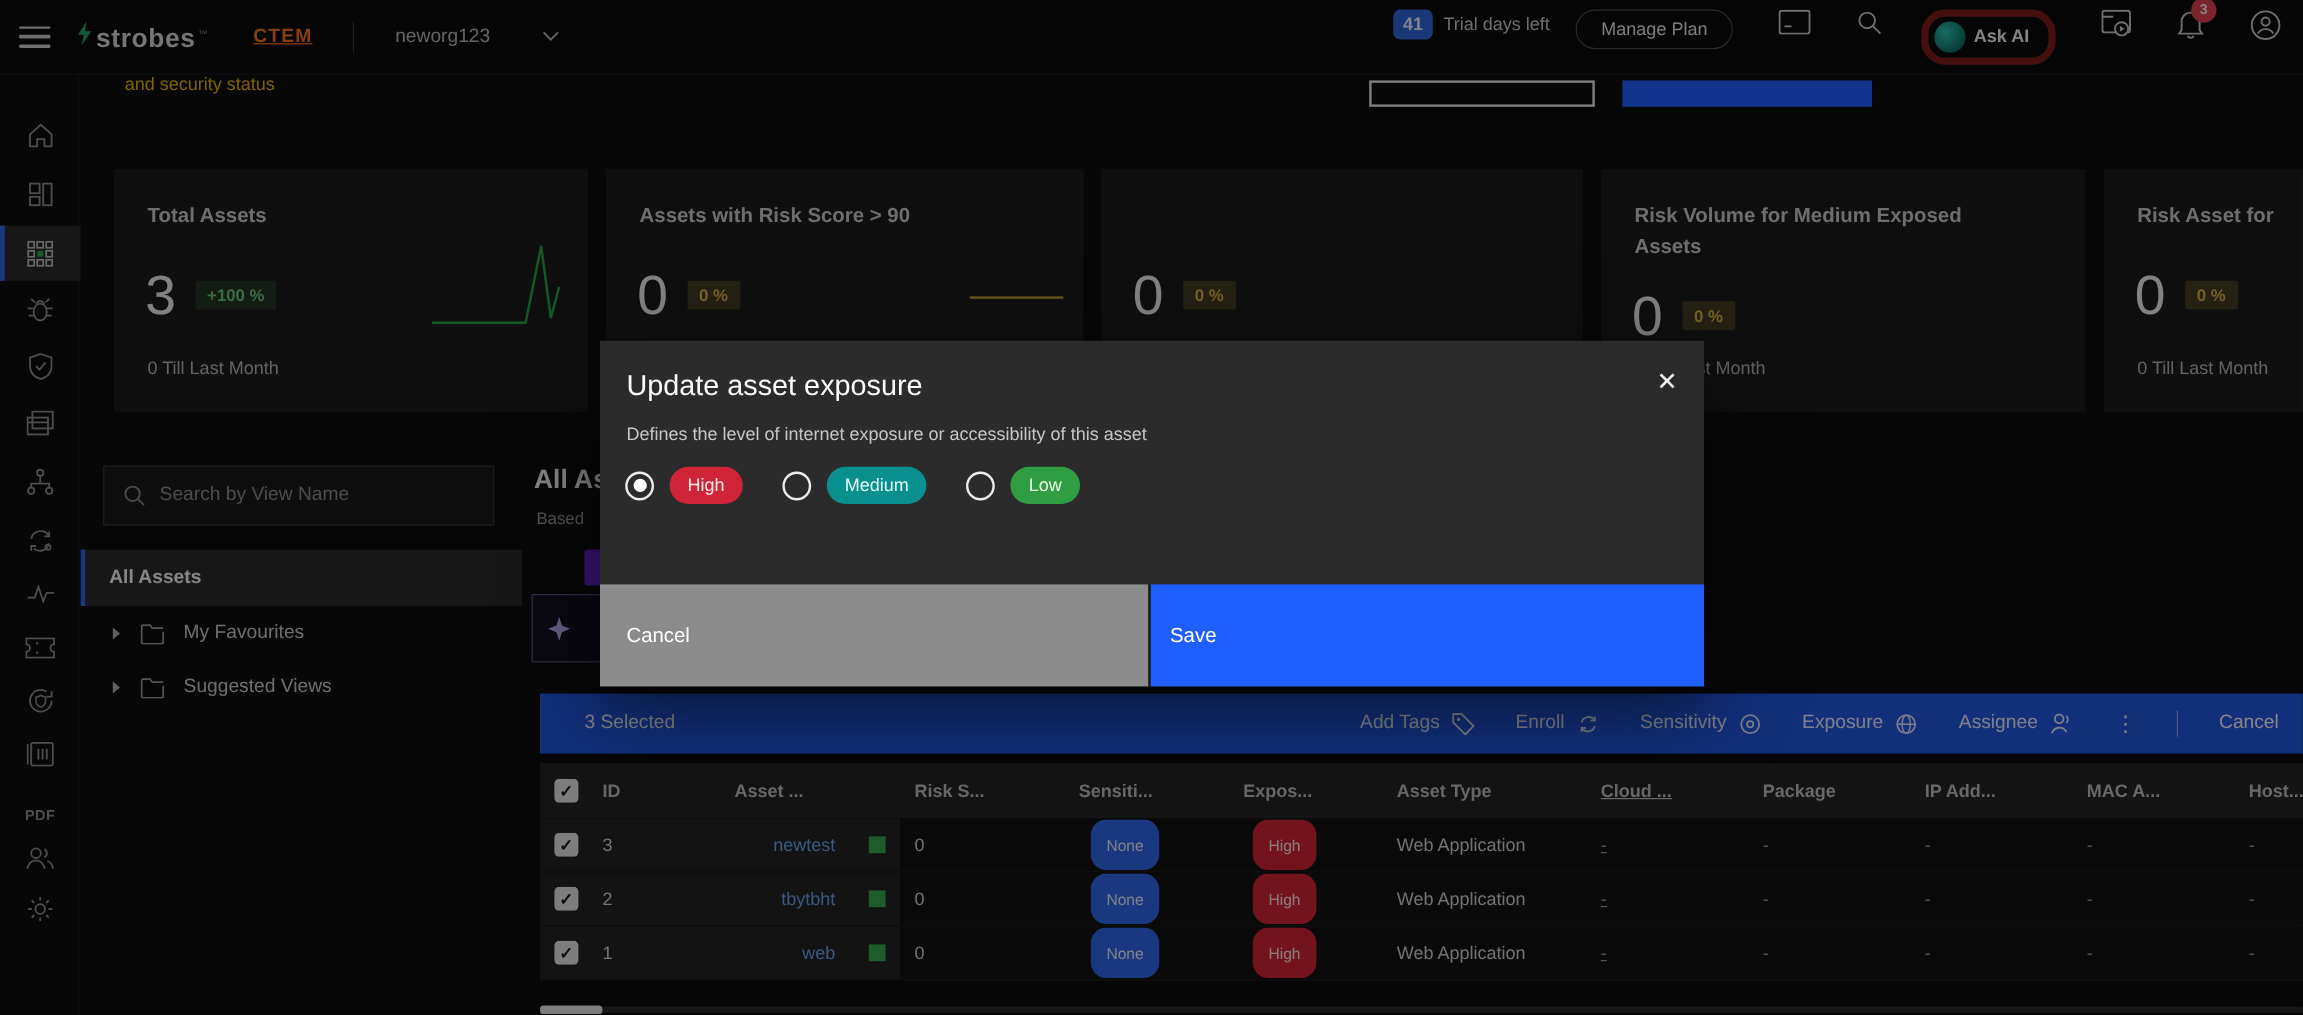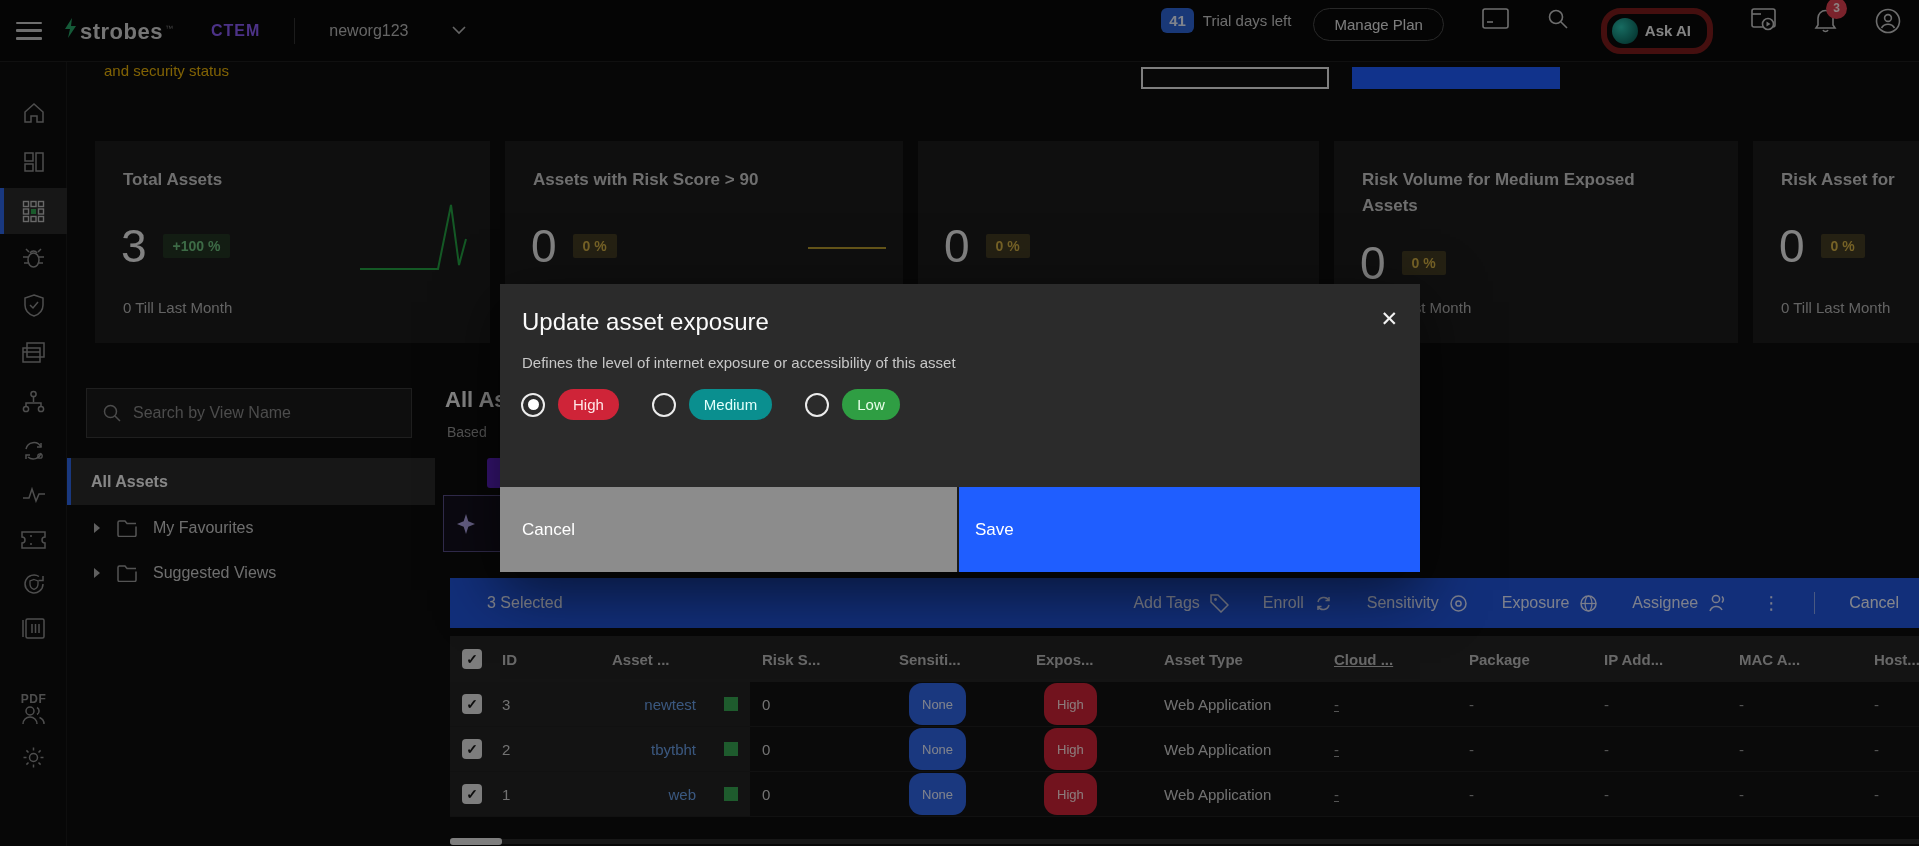--- a/index.html
+++ b/index.html
@@ -8,21 +8,21 @@
 
   
   .navbar { position:absolute; left:0; top:0; width:1919px; height:62px; background:#0a0a0a;
             border-bottom:1px solid #1e1e1e; display:flex; align-items:center; z-index:10; }
   .nav-left { display:flex; align-items:center; gap:20px; padding-left:16px; }
   .burger { width:26px; height:18px; display:flex; flex-direction:column; justify-content:space-between; cursor:pointer; }
   .burger span { display:block; height:2.5px; background:#c9c9c9; border-radius:1px; }
   .brand { display:flex; align-items:baseline; gap:2px; }
   .brand-text { font-size:22px; font-weight:bold; color:#d6d6d6; letter-spacing:.5px; }
   .brand-tm { font-size:8px; color:#7a7a7a; transform:translateY(-8px); }
-  .product { font-size:16px; font-weight:bold; color:#8b5cf6; letter-spacing:1px; margin-left:18px; }
+  .product { font-size:16px; font-weight:bold; color:#f97316; letter-spacing:1px; margin-left:18px;text-decoration:underline; }
   .nav-divider { width:1px; height:26px; background:#333; margin:0 14px; }
   .org { display:flex; align-items:center; gap:44px; color:#b9b9b9; font-size:16px; }
   .nav-right { margin-left:auto; display:flex; align-items:flex-start; padding-right:18px; }
   .trial { display:flex; align-items:center; gap:9px; margin-right:22px; }
   .trial-badge { background:#2e66d9; color:#e9f0ff; font-weight:bold; font-size:15px;
                  padding:4px 8px; border-radius:6px; }
   .trial-label { color:#c9c9c9; font-size:15px; }
   .pill-btn { border:1px solid #4a4a4a; border-radius:18px; color:#e3e3e3; font-size:15px;
               padding:7px 20px; background:transparent; cursor:pointer; }
   .nav-icon { margin-left:38px; display:flex; align-items:center; cursor:pointer; }
@@ -302,21 +302,21 @@
     </div>
     <div class="side-item" style="top:543px">
       <svg width="23" height="21" viewBox="0 0 23 21">
           <rect x="4" y="1" width="18" height="19" rx="1.5" fill="none" stroke="#8f8f8f" stroke-width="1.5"></rect>
           <line x1="1" y1="2" x2="1" y2="19" stroke="#8f8f8f" stroke-width="1.5"></line>
           <line x1="10" y1="6" x2="10" y2="15" stroke="#8f8f8f" stroke-width="1.5"></line>
           <line x1="13.5" y1="6" x2="13.5" y2="15" stroke="#8f8f8f" stroke-width="1.5"></line>
           <line x1="17" y1="6" x2="17" y2="15" stroke="#8f8f8f" stroke-width="1.5"></line>
         </svg>
     </div>
-    <div class="side-item" style="top:614px">
+    <div class="side-item" style="top:594px">
       <span class="pdf-label">PDF</span>
     </div>
     <div class="side-item" style="top:630px">
       <svg width="25" height="20" viewBox="0 0 25 20">
           <circle cx="9" cy="6" r="4" fill="none" stroke="#8f8f8f" stroke-width="1.5"></circle>
           <path d="M2 19 a7 7 0 0 1 14 0" fill="none" stroke="#8f8f8f" stroke-width="1.5"></path>
           <path d="M16 2.5 a4 4 0 0 1 0 7 M18.5 12.5 a7 7 0 0 1 4.5 6.5" fill="none" stroke="#8f8f8f" stroke-width="1.5"></path>
         </svg>
     </div>
     <div class="side-item" style="top:672px">

